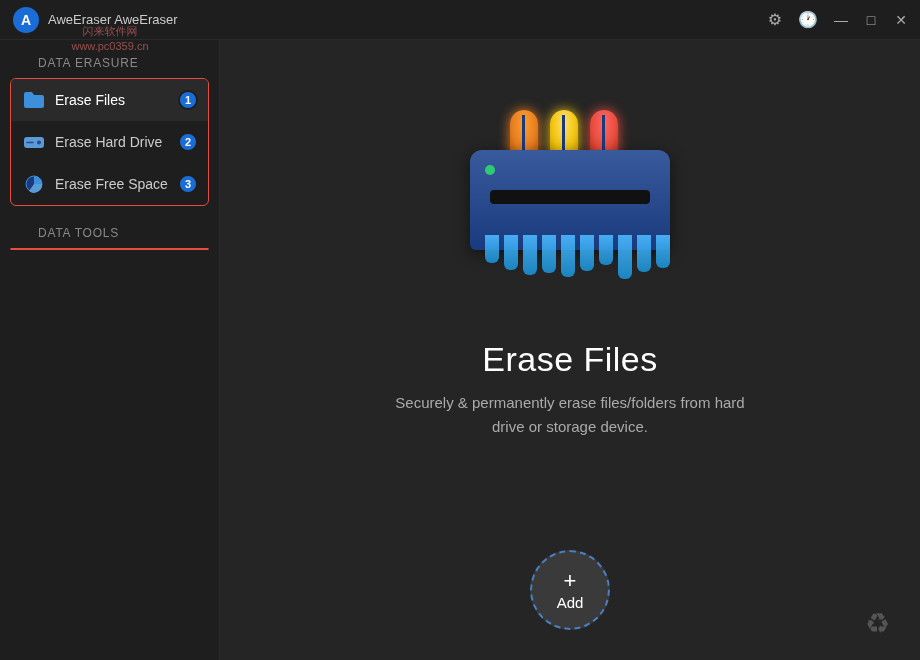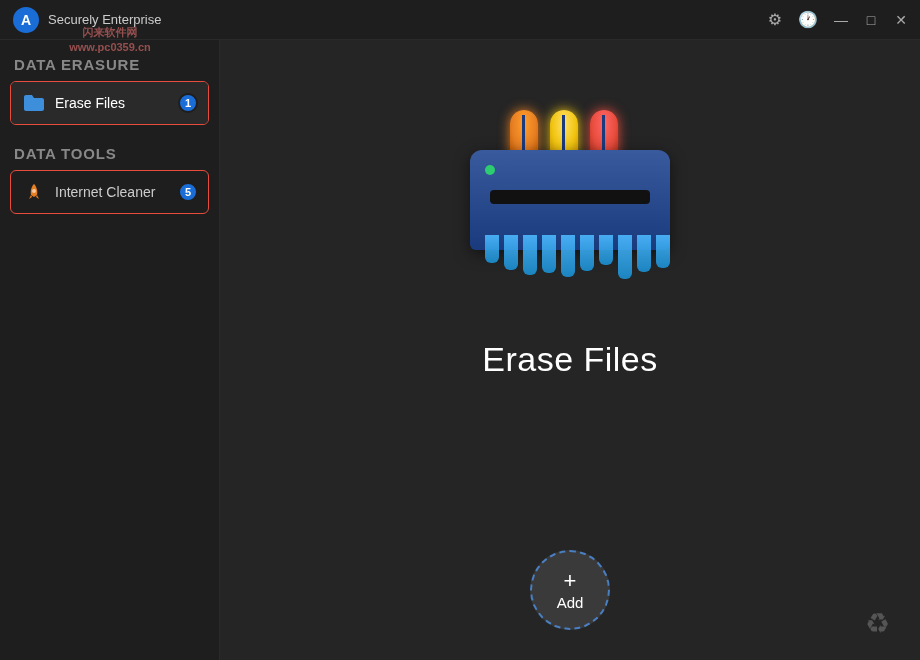--- a/index.html
+++ b/index.html
@@ -58,23 +58,22 @@
     .watermark {
       position: absolute;
       top: 0; left: 0;
       width: 220px;
       height: 80px;
       z-index: 100;
       pointer-events: none;
       display: flex;
       flex-direction: column;
       align-items: center;
-      justify-content: center;
+      justify-content: flex-start;
       padding: 24px;
-      font-weight: bold;
     }
     .watermark-text {
       color: rgba(200,100,100,0.7);
       font-size: 11px;
       text-align: center;
       line-height: 1.4;
     }
 
     
     .app-container {
@@ -85,25 +84,26 @@
     
     .sidebar {
       width: 220px;
       background: #1e1e1e;
       padding: 16px 10px;
       flex-shrink: 0;
       border-right: 1px solid #2a2a2a;
     }
     .section-label {
       color: #888;
-      font-size: 15px;
-      font-weight: 700;
+      font-size: 12px;
+      font-weight: 400;
       letter-spacing: 0.8px;
       margin-bottom: 8px;
       padding-left: 4px;
+      margin-left: 24px;
     }
     .section-group {
       border: 1px solid #e74c3c;
       border-radius: 6px;
       margin-bottom: 20px;
       overflow: hidden;
     }
     .sidebar-item {
       display: flex;
       align-items: center;
@@ -306,21 +306,21 @@
   </style>
 </head>
 <body>
 
 <div class="titlebar">
 
   <svg class="titlebar-logo" viewBox="0 0 28 28">
     <circle cx="14" cy="14" r="13" fill="#1a6dd6"></circle>
     <text x="14" y="19" text-anchor="middle" fill="white" font-size="14" font-weight="bold">A</text>
   </svg>
-  <span class="titlebar-title">Securely Enterprise</span>
+  <span class="titlebar-title">AweEraser AweEraser</span>
   <div class="titlebar-actions">
     <span class="titlebar-icon">⚙</span>
     <span class="titlebar-icon">🕐</span>
     <span class="titlebar-icon win-btn">—</span>
     <span class="titlebar-icon win-btn">□</span>
     <span class="titlebar-icon win-btn close">✕</span>
   </div>
 </div>
 
 <div class="watermark">
@@ -340,39 +340,49 @@
       <div class="sidebar-item active">
         <div class="sidebar-item-icon icon-folder">
           <svg width="22" height="18" viewBox="0 0 22 18" fill="none">
             <path d="M1 3C1 1.9 1.9 1 3 1H9L11 4H19C20.1 4 21 4.9 21 6V15C21 16.1 20.1 17 19 17H3C1.9 17 1 16.1 1 15V3Z" fill="#3d8edb"></path>
           </svg>
         </div>
         <span>Erase Files</span>
         <div class="badge">1</div>
       </div>
 
-
+      <div class="sidebar-item">
+        <div class="sidebar-item-icon icon-hdd">
+          <svg width="22" height="18" viewBox="0 0 22 18" fill="none">
+            <rect x="1" y="4" width="20" height="11" rx="3" fill="#5b9bd5"></rect>
+            <circle cx="16" cy="9.5" r="2" fill="#2a4a8e"></circle>
+            <line x1="4" y1="9.5" x2="10" y2="9.5" stroke="#2a4a8e" stroke-width="1.5" stroke-linecap="round"></line>
+          </svg>
+        </div>
+        <span>Erase Hard Drive</span>
+        <div class="badge">2</div>
+      </div>
+
+      <div class="sidebar-item">
+        <div class="sidebar-item-icon icon-pie">
+          <svg width="20" height="20" viewBox="0 0 20 20" fill="none">
+            <circle cx="10" cy="10" r="8" fill="#1a3a7e" stroke="#3d8edb" stroke-width="1"></circle>
+            <path d="M10 10 L10 2 A8 8 0 0 1 18 10 Z" fill="#3d8edb"></path>
+            <path d="M10 10 L18 10 A8 8 0 0 1 5 17 Z" fill="#5b9bd5"></path>
+          </svg>
+        </div>
+        <span>Erase Free Space</span>
+        <div class="badge">3</div>
+      </div>
     </div>
 
     <div class="section-label">DATA TOOLS</div>
     <div class="section-group">
 
 
-      <div class="sidebar-item">
-        <div class="sidebar-item-icon icon-rocket">
-          <svg width="20" height="20" viewBox="0 0 20 20" fill="none">
-            <path d="M10 2 C12 4 14 8 13 13 L10 15 L7 13 C6 8 8 4 10 2Z" fill="#e67e22"></path>
-            <path d="M7 13 L5 17 L8 15Z" fill="#e67e22"></path>
-            <path d="M13 13 L15 17 L12 15Z" fill="#e67e22"></path>
-            <circle cx="10" cy="9" r="2" fill="#fff" opacity="0.6"></circle>
-          </svg>
-        </div>
-        <span>Internet Cleaner</span>
-        <div class="badge">5</div>
-      </div>
 
     </div>
 
   </div>
 
   <div class="main-content">
 
     <div class="shredder-container">
 
       <div class="light light-orange"></div>
@@ -396,20 +406,22 @@
           <div class="strip" style="height: 42px;"></div>
           <div class="strip" style="height: 36px;"></div>
           <div class="strip" style="height: 30px;"></div>
           <div class="strip" style="height: 44px;"></div>
           <div class="strip" style="height: 37px;"></div>
           <div class="strip" style="height: 33px;"></div>
         </div>
     </div>
 
     <h1 class="erase-title">Erase Files</h1>
+    <p class="erase-desc">Securely &amp; permanently erase files/folders from hard drive
+or storage device.</p>
 
     <div class="add-btn-container">
       <button class="add-btn">
         <span style="font-size:22px;line-height:1">+</span>
         <span class="add-btn-label">Add</span>
       </button>
     </div>
 
     <div class="recycle-icon">♻</div>
 

